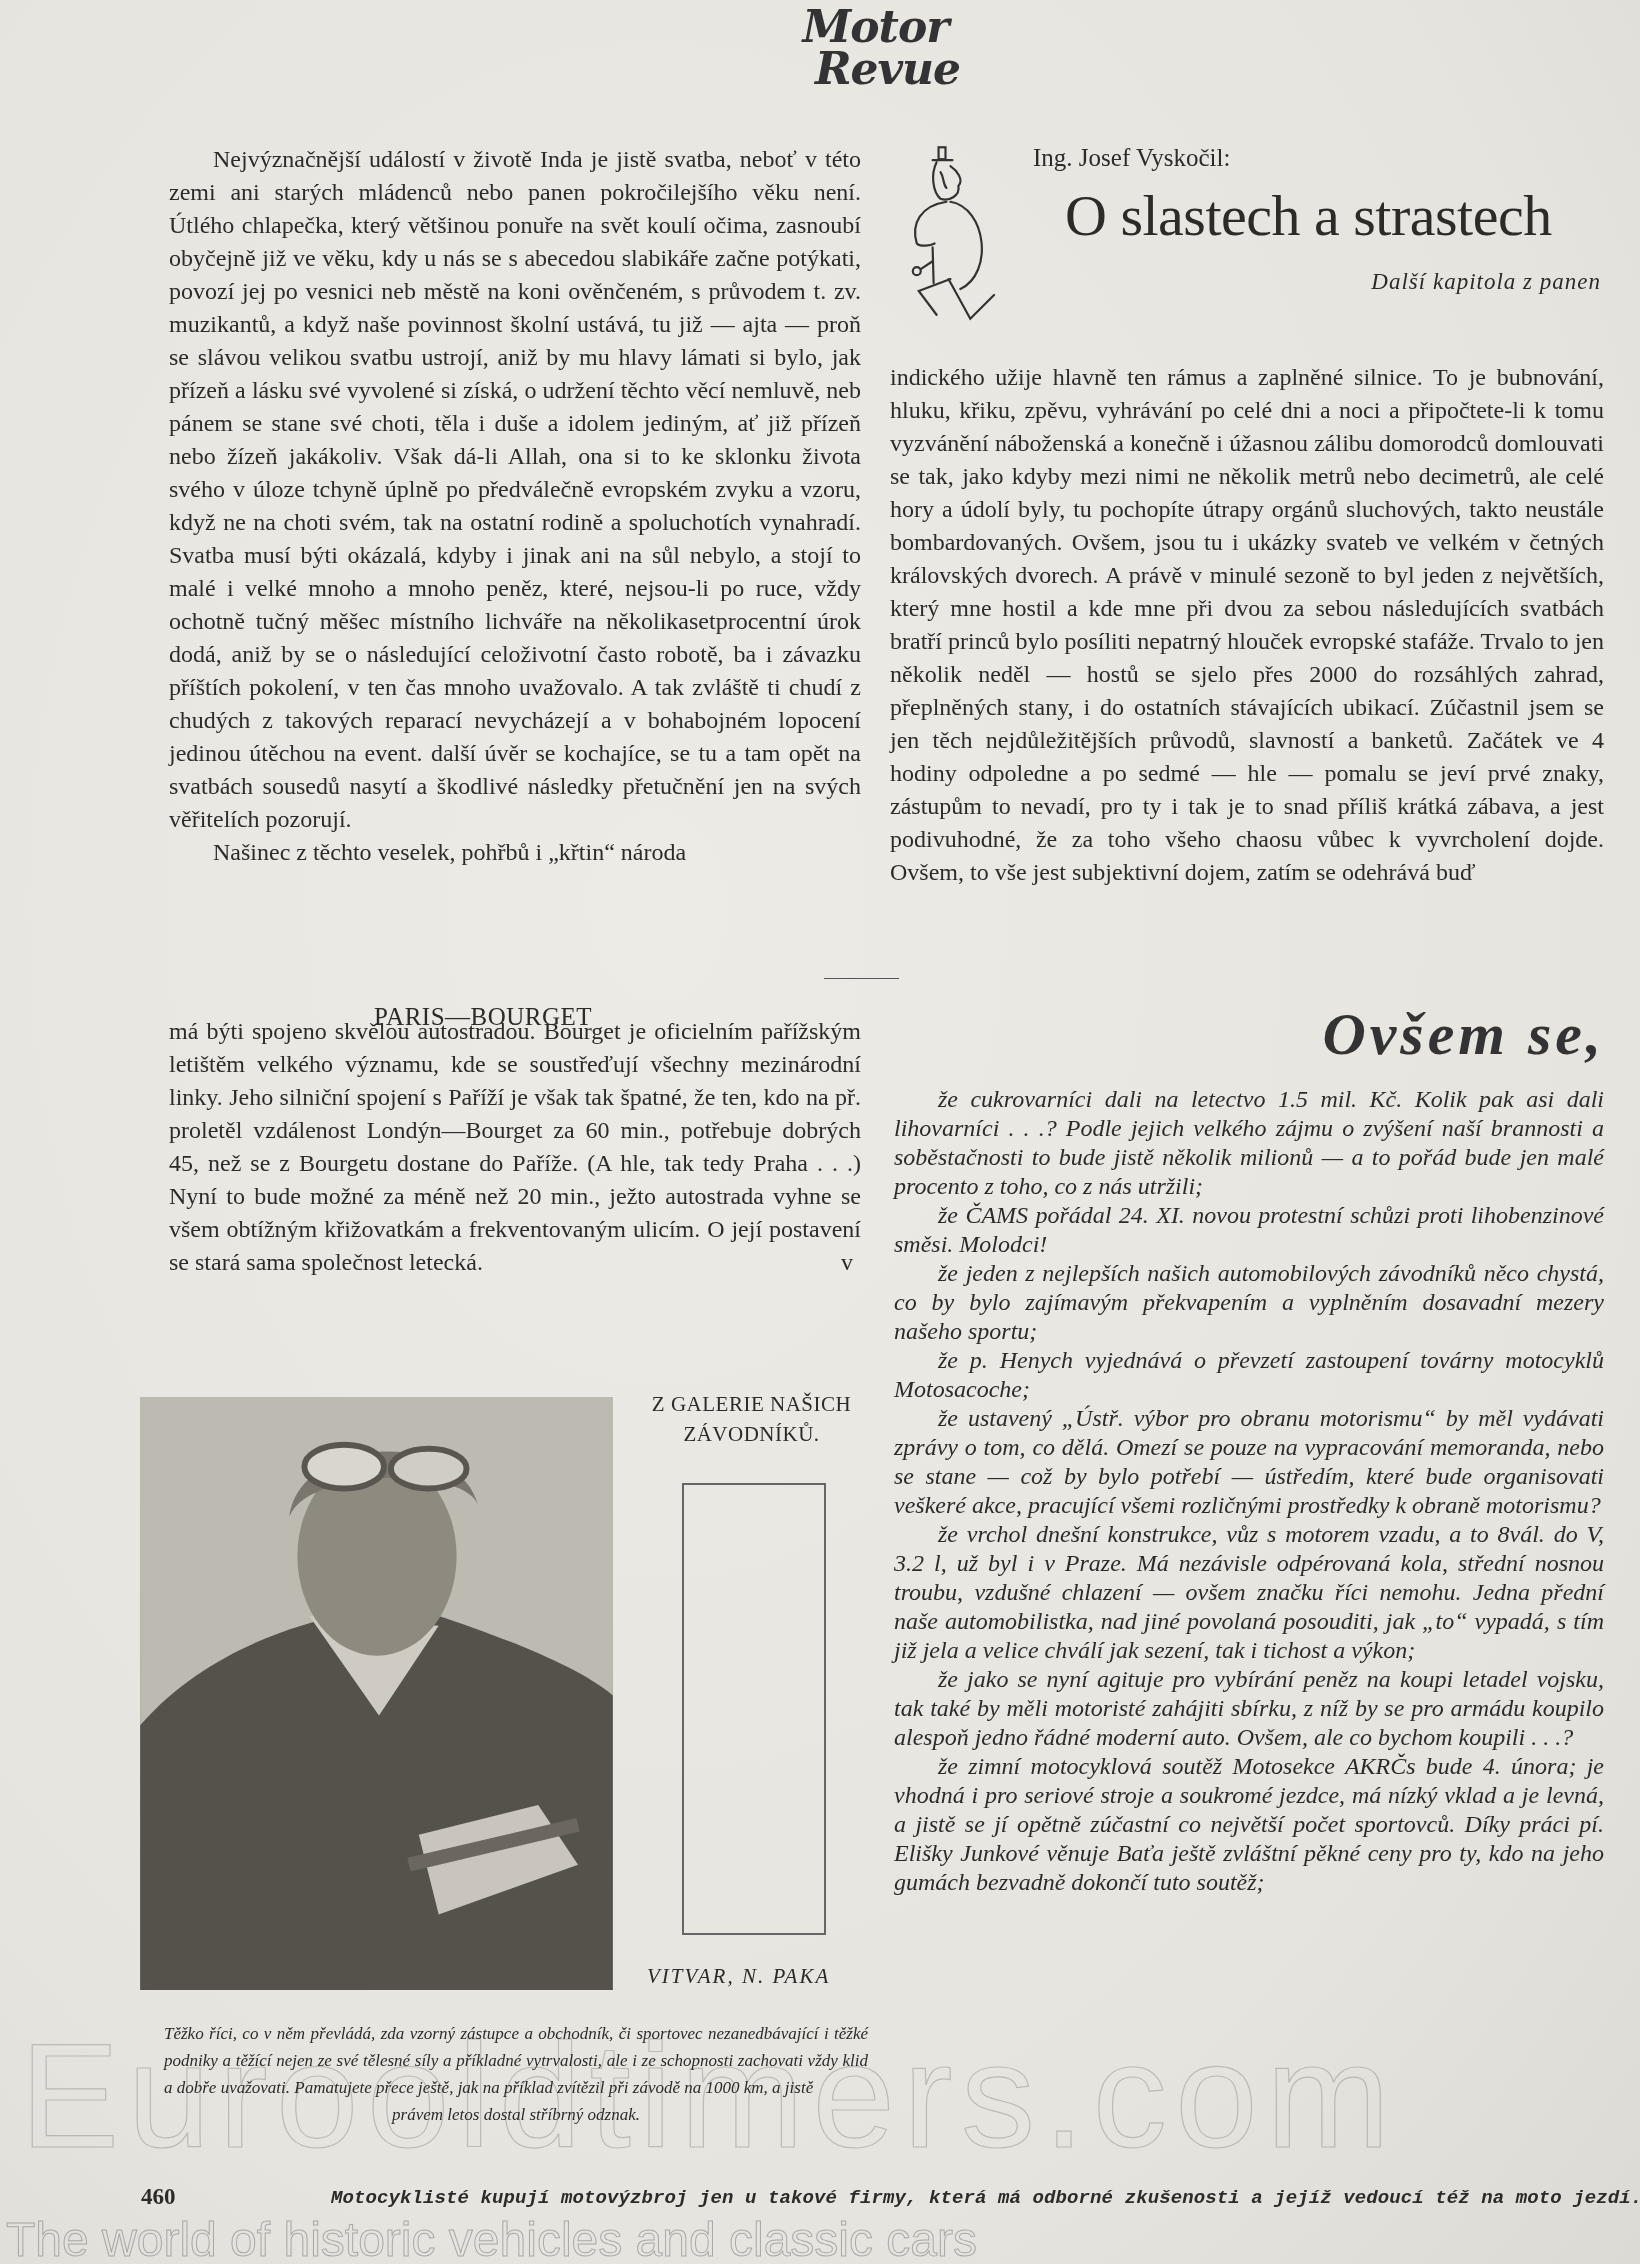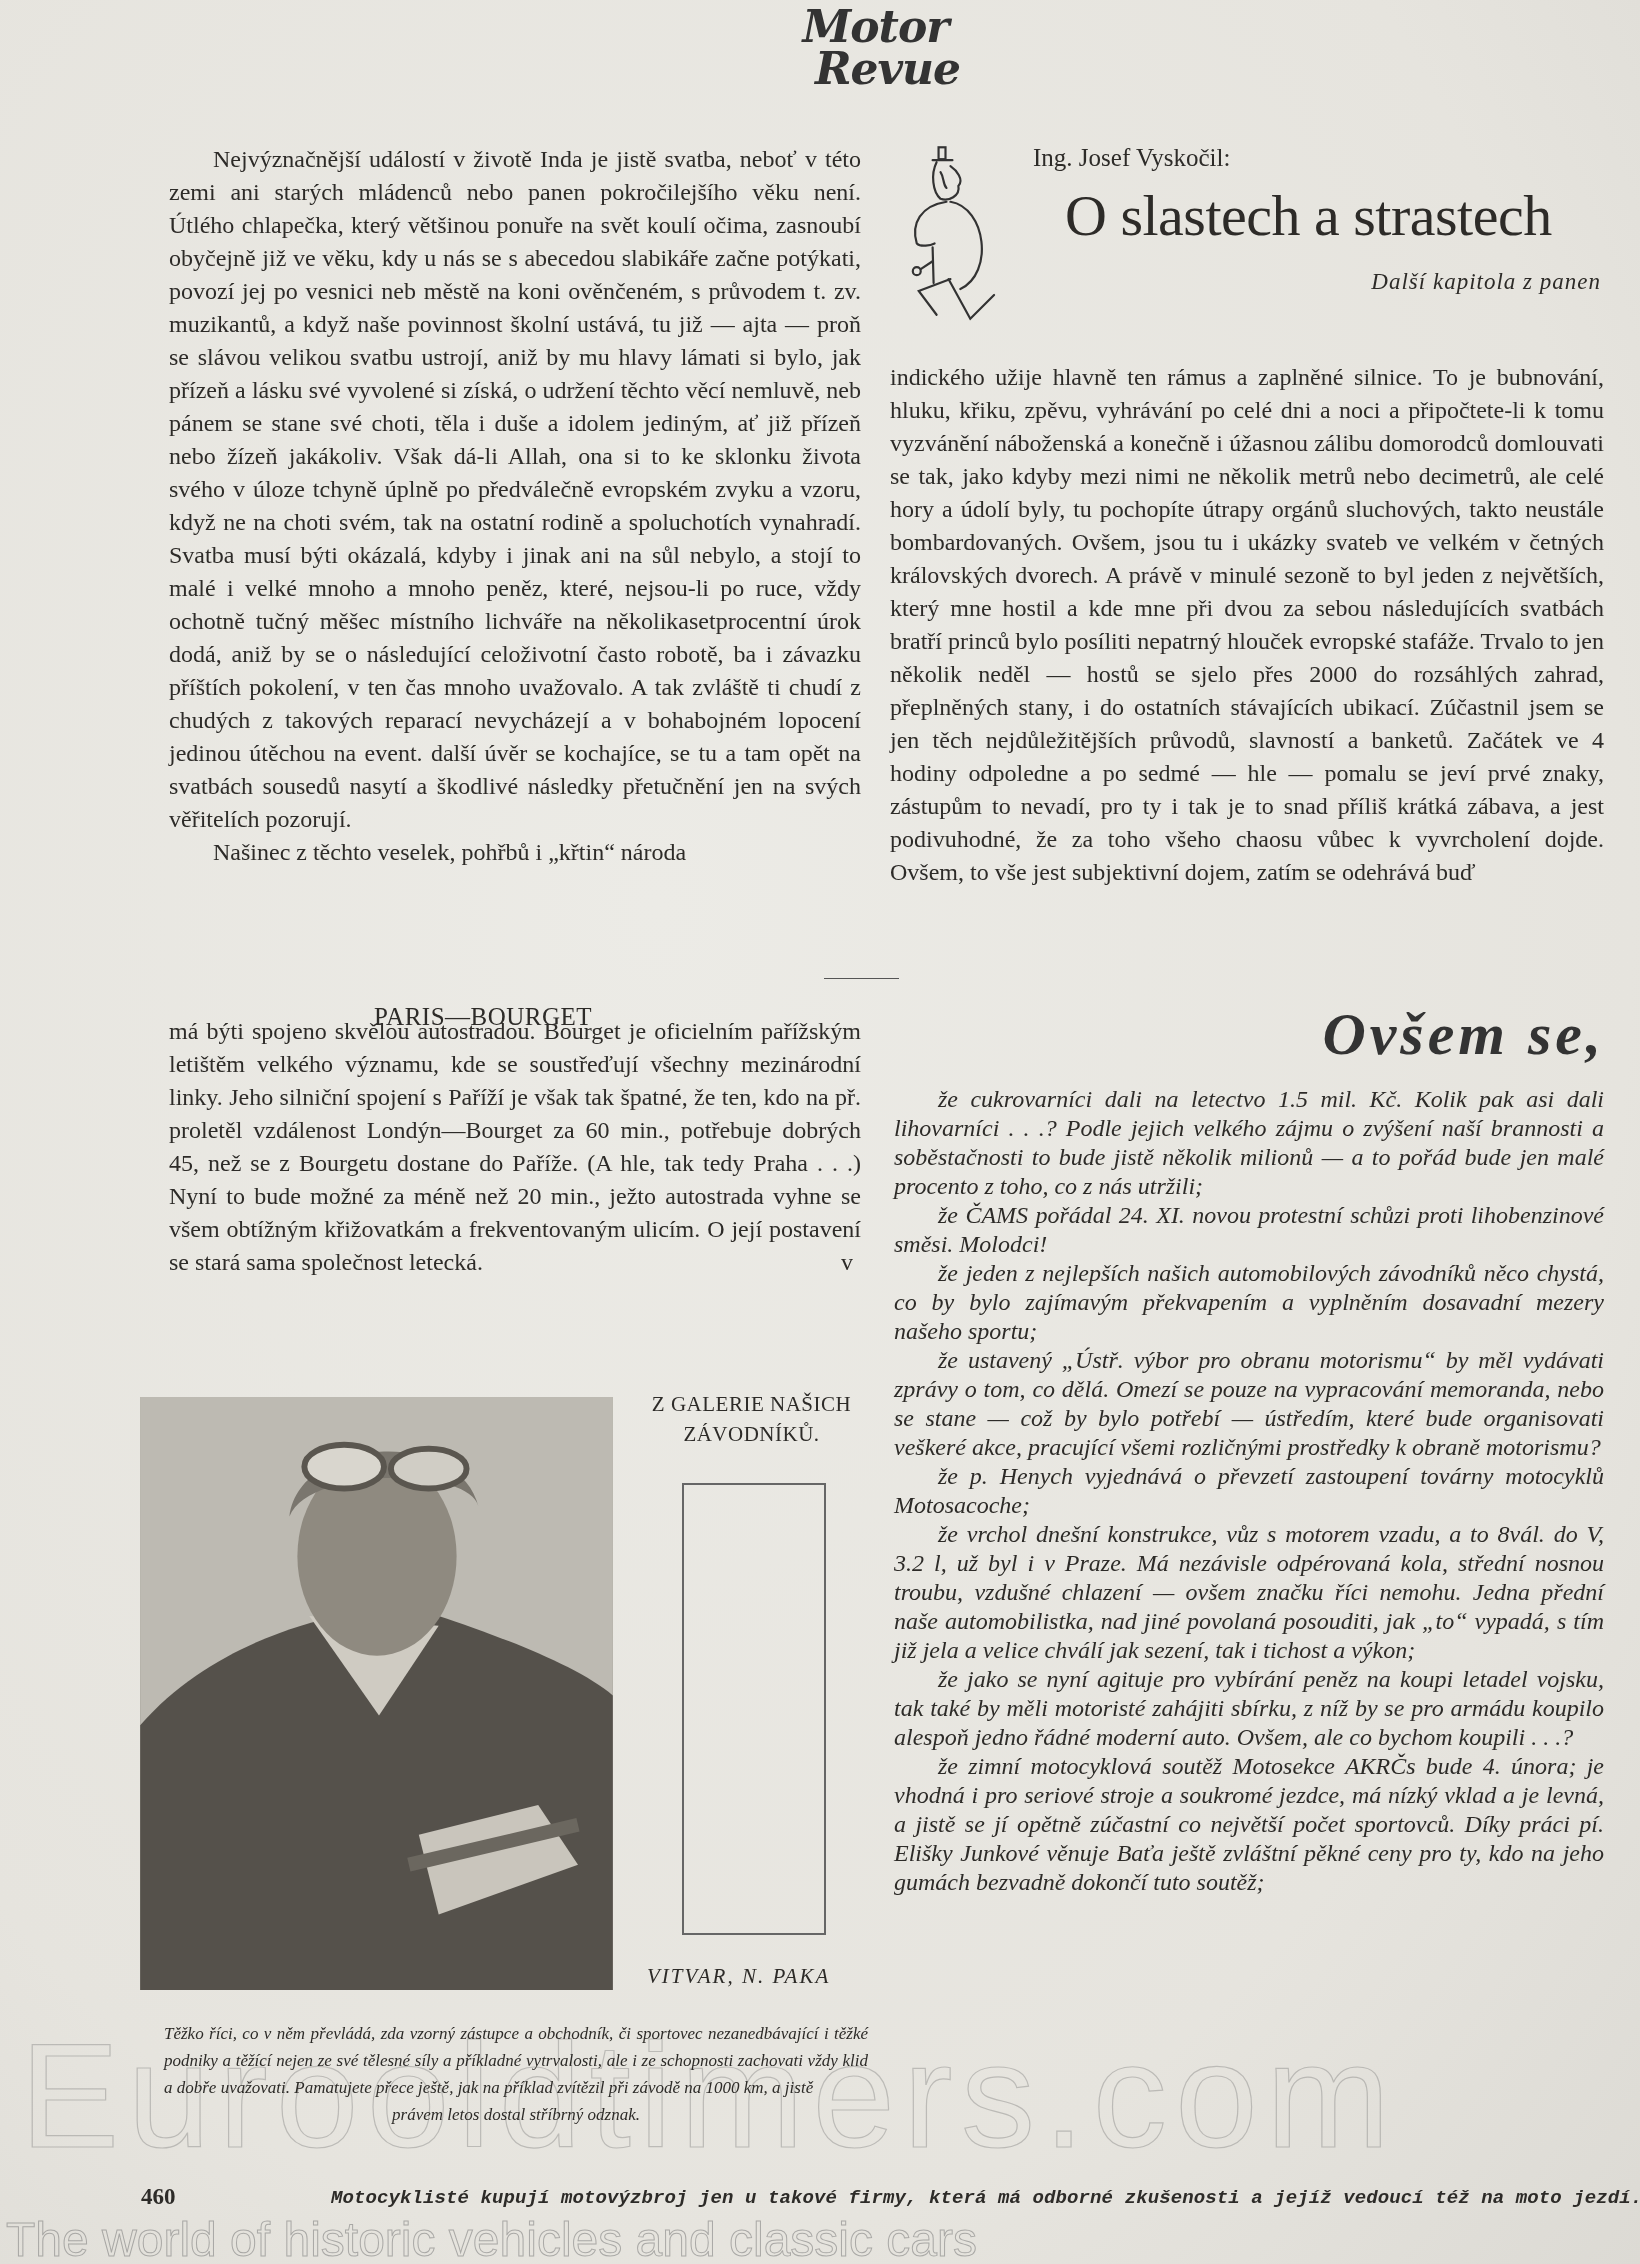--- a/index.html
+++ b/index.html
@@ -86,22 +86,22 @@
   <div class="sec-title">PARIS—BOURGET</div>
   <div class="col" id="paris-body">
     <p><span>má býti spojeno skvělou autostradou. Bourget je oficielním pařížským letištěm velkého významu, kde se soustřeďují všechny mezinárodní linky. Jeho silniční spojení s Paříží je však tak špatné, že ten, kdo na př. proletěl vzdálenost Londýn—Bourget za 60 min., potřebuje dobrých 45, než se z Bourgetu dostane do Paříže. (A hle, tak tedy Praha . . .) Nyní to bude možné za méně než 20 min., ježto autostrada vyhne se všem obtížným křižovatkám a frekventovaným ulicím. O její postavení se stará sama společnost letecká.</span><span class="sig">v</span></p>
   </div>
 
   <div class="povida">Ovšem se,</div>
   <div class="col" id="povida-body">
     <p class="indent">že cukrovarníci dali na letectvo 1.5 mil. Kč. Kolik pak asi dali lihovarníci . . .? Podle jejich velkého zájmu o zvýšení naší brannosti a soběstačnosti to bude jistě několik milionů — a to pořád bude jen malé procento z toho, co z nás utržili;</p>
     <p class="indent">že ČAMS pořádal 24. XI. novou protestní schůzi proti lihobenzinové směsi. Molodci!</p>
     <p class="indent">že jeden z nejlepších našich automobilových závodníků něco chystá, co by bylo zajímavým překvapením a vyplněním dosavadní mezery našeho sportu;</p>
+    <p class="indent">že p. Henych vyjednává o převzetí zastoupení továrny motocyklů Motosacoche;</p>
     <p class="indent">že ustavený „Ústř. výbor pro obranu motorismu“ by měl vydávati zprávy o tom, co dělá. Omezí se pouze na vypracování memoranda, nebo se stane — což by bylo potřebí — ústředím, které bude organisovati veškeré akce, pracující všemi rozličnými prostředky k obraně motorismu?</p>
-    <p class="indent">že p. Henych vyjednává o převzetí zastoupení továrny motocyklů Motosacoche;</p>
     <p class="indent">že vrchol dnešní konstrukce, vůz s motorem vzadu, a to 8vál. do V, 3.2 l, už byl i v Praze. Má nezávisle odpérovaná kola, střední nosnou troubu, vzdušné chlazení — ovšem značku říci nemohu. Jedna přední naše automobilistka, nad jiné povolaná posouditi, jak „to“ vypadá, s tím již jela a velice chválí jak sezení, tak i tichost a výkon;</p>
     <p class="indent">že jako se nyní agituje pro vybírání peněz na koupi letadel vojsku, tak také by měli motoristé zahájiti sbírku, z níž by se pro armádu koupilo alespoň jedno řádné moderní auto. Ovšem, ale co bychom koupili . . .?</p>
     <p class="indent">že zimní motocyklová soutěž Motosekce AKRČs bude 4. února; je vhodná i pro seriové stroje a soukromé jezdce, má nízký vklad a je levná, a jistě se jí opětně zúčastní co největší počet sportovců. Díky práci pí. Elišky Junkové věnuje Baťa ještě zvláštní pěkné ceny pro ty, kdo na jeho gumách bezvadně dokončí tuto soutěž;</p>
   </div>
 
   <div class="photo" title="portrait of racer in leather cap with goggles">
     <svg width="473" height="593" viewBox="0 0 475 596">
       <rect width="475" height="596" fill="#bdbab2"></rect>
       <path d="M0 330 C60 260 150 230 200 220 L300 220 C360 240 440 270 475 300 L475 596 L0 596 Z" fill="#55514b"></path>
       <path d="M170 220 L240 320 L300 230 Z" fill="#cfcbc2"></path>

